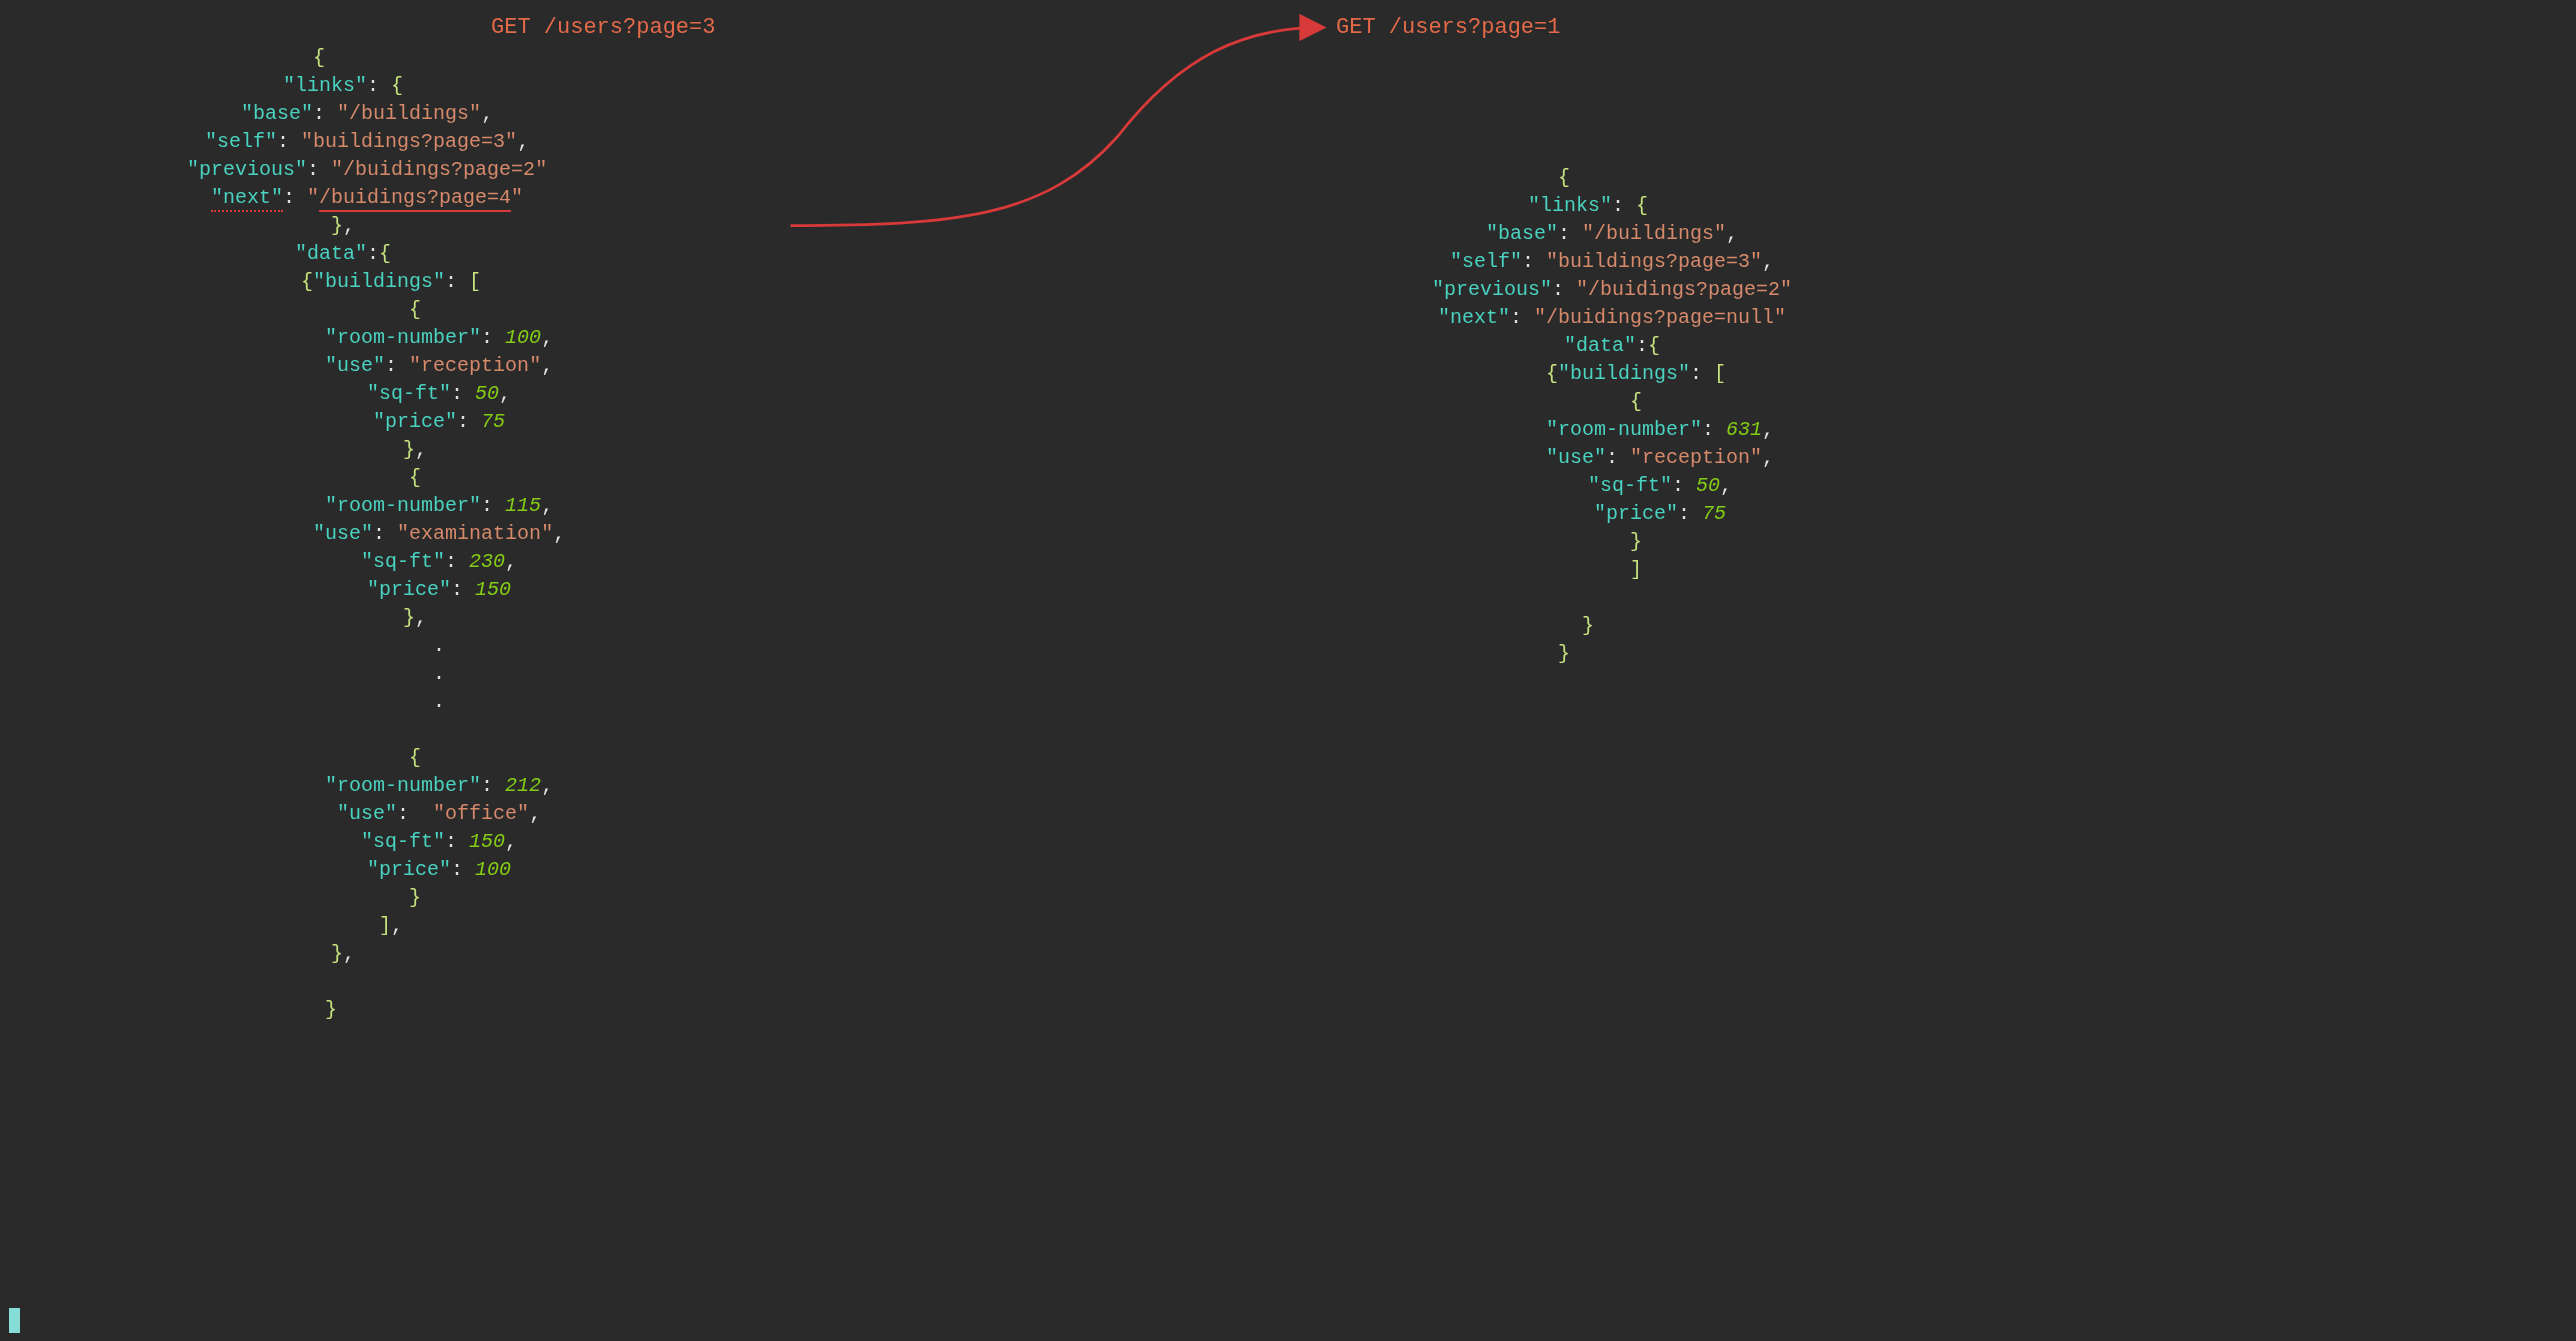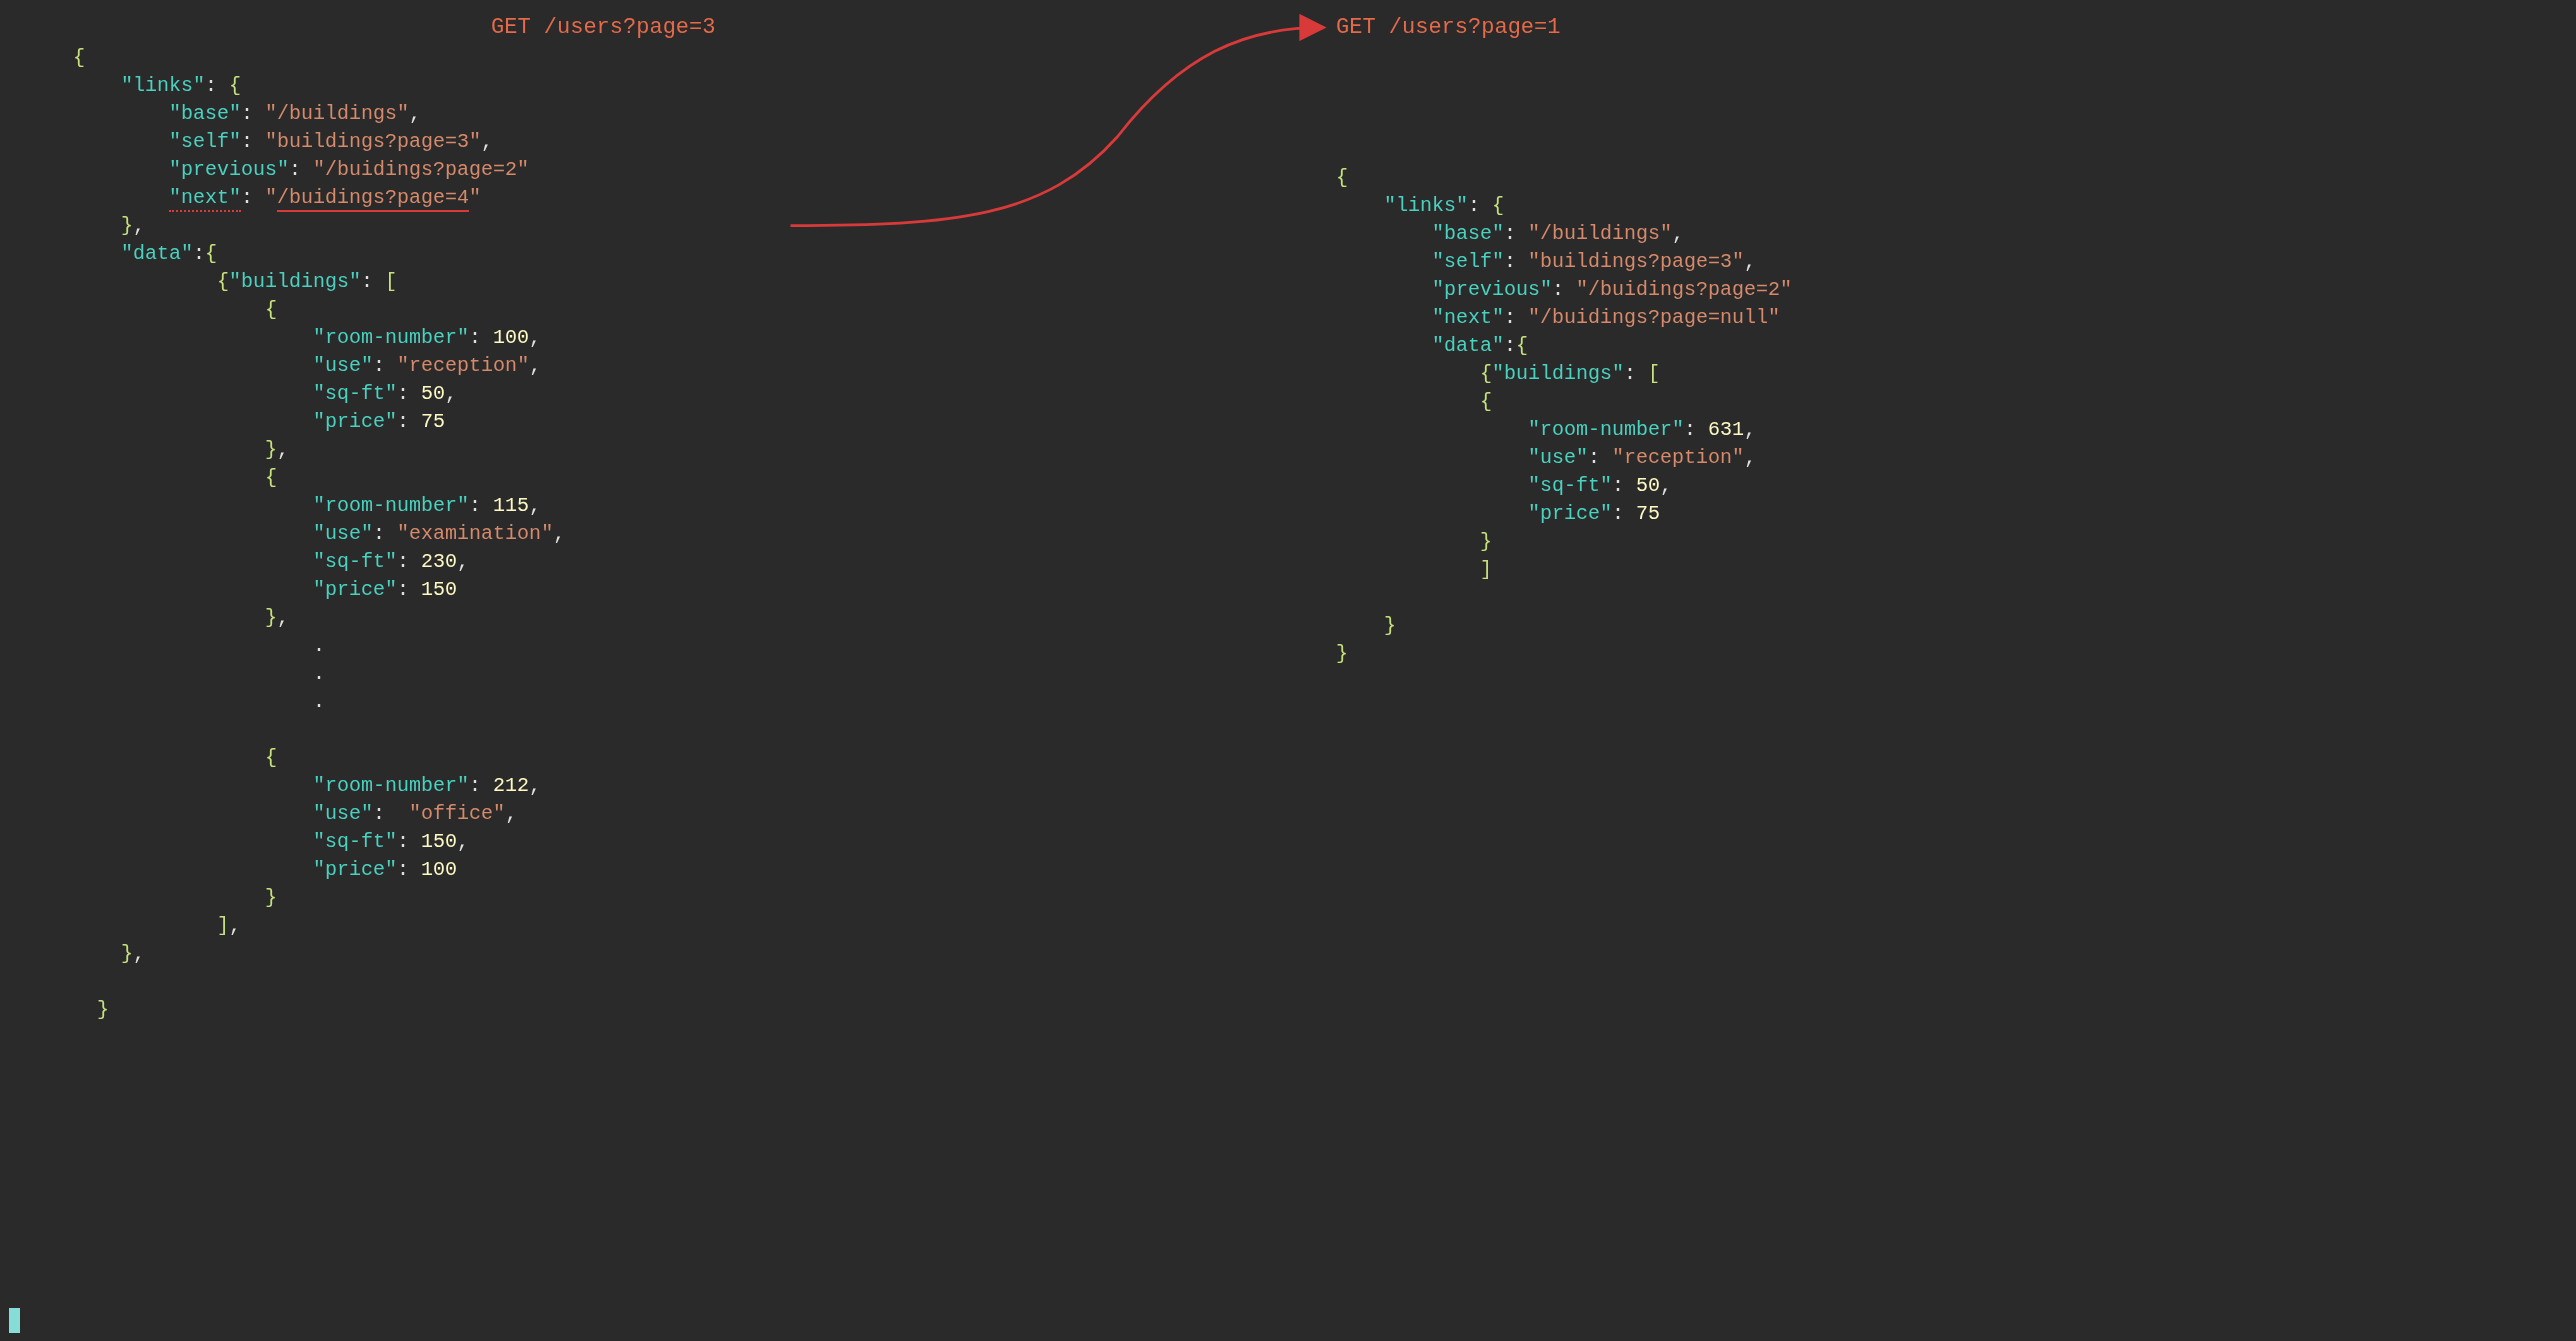--- a/index.html
+++ b/index.html
@@ -7,28 +7,28 @@
     padding: 0;
     width: 2576px;
     height: 1341px;
     background: #2a2a2a;
     color: #e0e0e0;
     font-family: "Menlo", "Consolas", "Courier New", monospace;
     font-size: 20px;
     line-height: 1.4;
     overflow: hidden;
   }
-  .stage { position: relative; width: 2576px; height: 1158px; }
+  .stage { position: relative; width: 2576px; height: 1158px; text-align: center; }
   .label { color: #e46a4a; position: absolute; font-size: 22px; }
   .code { position: absolute; white-space: pre; }
   
   .p  { color: #c6e27e; } 
   .k  { color: #4ad2c0; } 
   .s  { color: #d68a6b; } 
-  .n  { color: #fef9c3; } 
+  .n  { color: #84cc16; font-style: italic; } 
   .c  { color: #e0e0e0; } 
   .squiggle {
     border-bottom: 2.7px dotted #d83a3a;
     padding-bottom: 0.9px;
   }
   .underline {
     border-bottom: 2.7px solid #d83a3a;
     display: inline-block;
     line-height: 1.2;
   }

